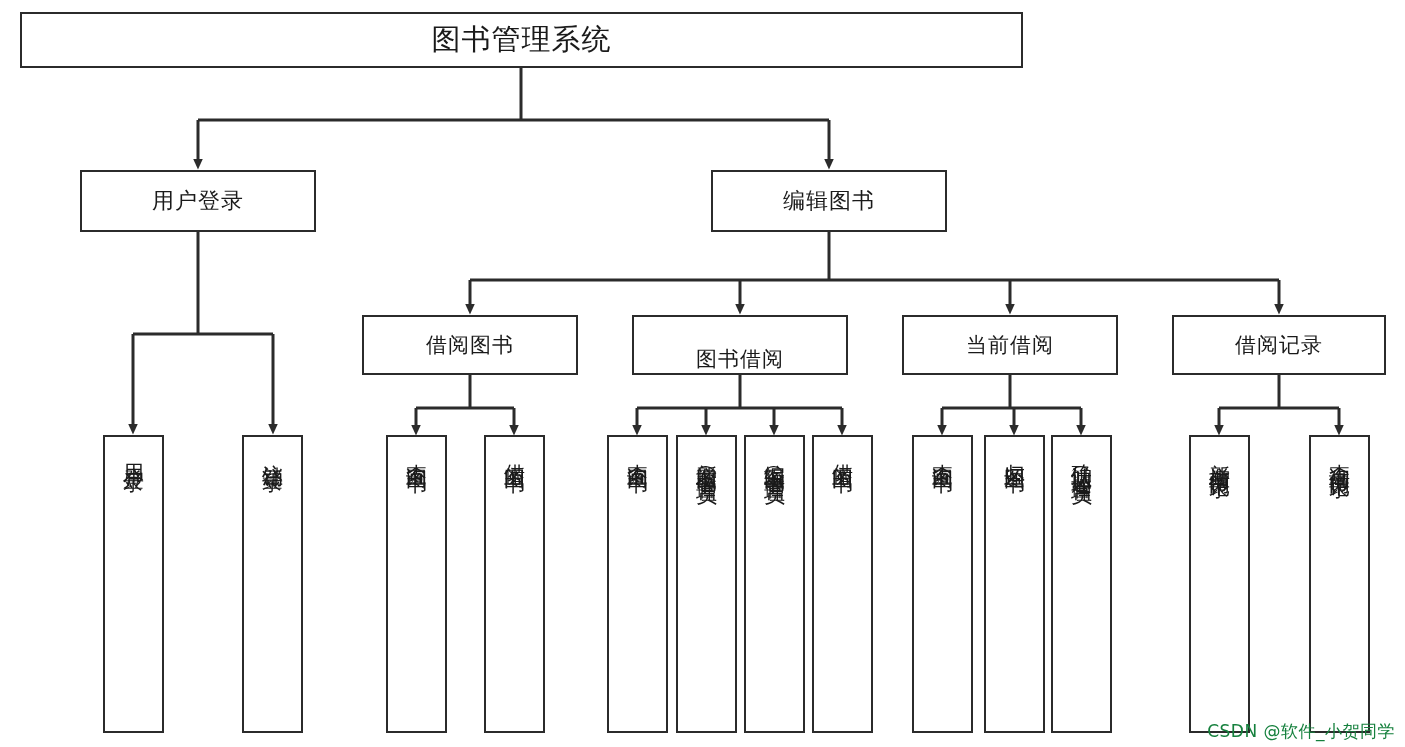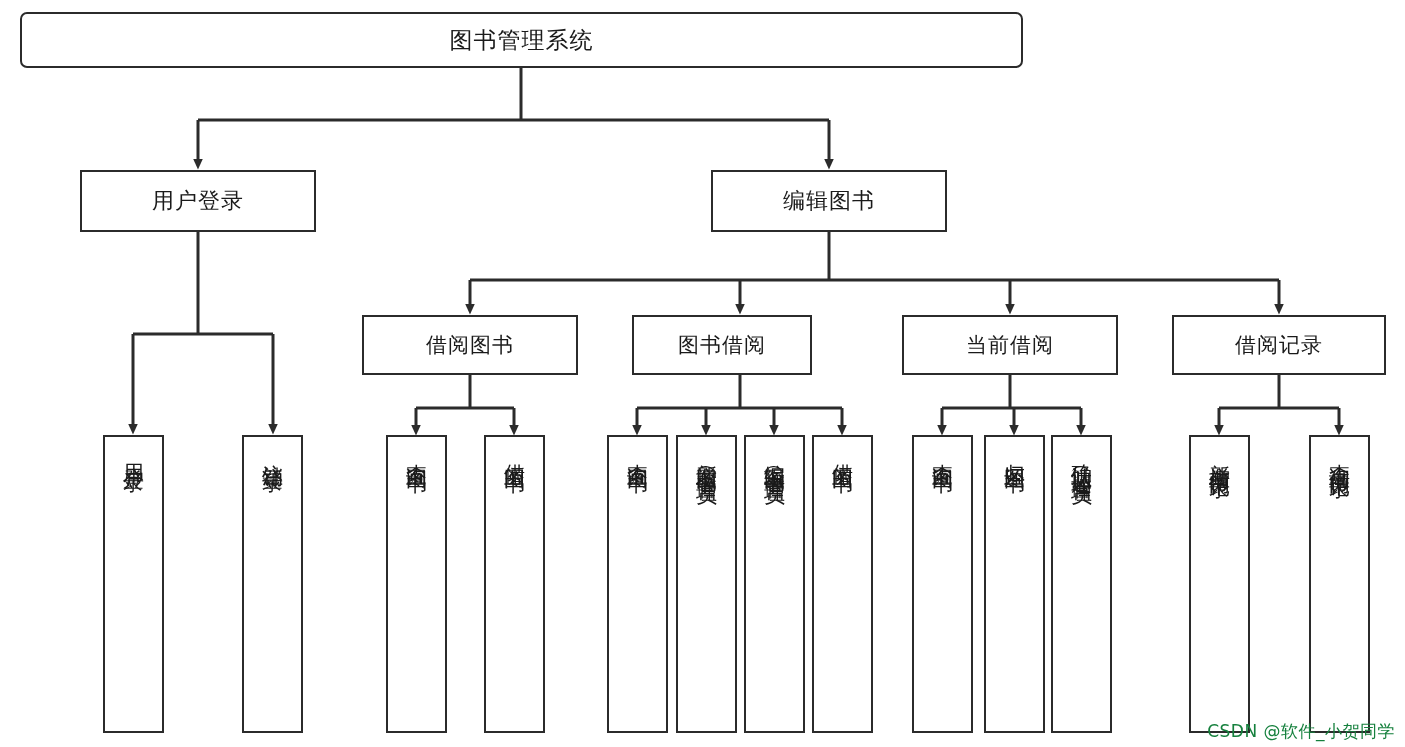--- a/index.html
+++ b/index.html
@@ -29,22 +29,21 @@
     box-sizing: border-box;
     background: #ffffff;
     border: 2px solid #2b2b2b;
     display: flex;
     align-items: center;
     justify-content: center;
     color: #1a1a1a;
     z-index: 2;
   }
   .node.root {
-    font-size: 23px;
-    border-radius: 7px;
+    font-size: 29px;
   }
   .node.lvl2 {
     font-size: 22px;
   }
   .node.lvl3 {
     font-size: 21px;
   }
   .node.leaf {
     font-size: 21px;
     padding: 10px 0;
@@ -138,21 +137,21 @@
   <div class="node lvl2" id="n-l2-0" style="left: 80px; top: 170px; width: 236px; height: 62px;">
     <span class="htext">用户登录</span>
   </div>
   <div class="node lvl2" id="n-l2-1" style="left: 711px; top: 170px; width: 236px; height: 62px;">
     <span class="htext">编辑图书</span>
   </div>
 
   <div class="node lvl3" id="n-l3-0" style="left: 362px; top: 315px; width: 216px; height: 60px;">
     <span class="htext">借阅图书</span>
   </div>
-  <div class="node lvl3" id="n-l3-1" style="left: 632px; top: 315px; width: 180px; height: 60px;">
+  <div class="node lvl3" id="n-l3-1" style="left: 632px; top: 315px; width: 216px; height: 60px; align-items: flex-end;">
     <span class="htext">图书借阅</span>
   </div>
   <div class="node lvl3" id="n-l3-2" style="left: 902px; top: 315px; width: 216px; height: 60px;">
     <span class="htext">当前借阅</span>
   </div>
   <div class="node lvl3" id="n-l3-3" style="left: 1172px; top: 315px; width: 214px; height: 60px;">
     <span class="htext">借阅记录</span>
   </div>
 
   <div class="node leaf" id="n-lf-0" style="left: 103px; top: 435px; width: 61px; height: 298px;">

